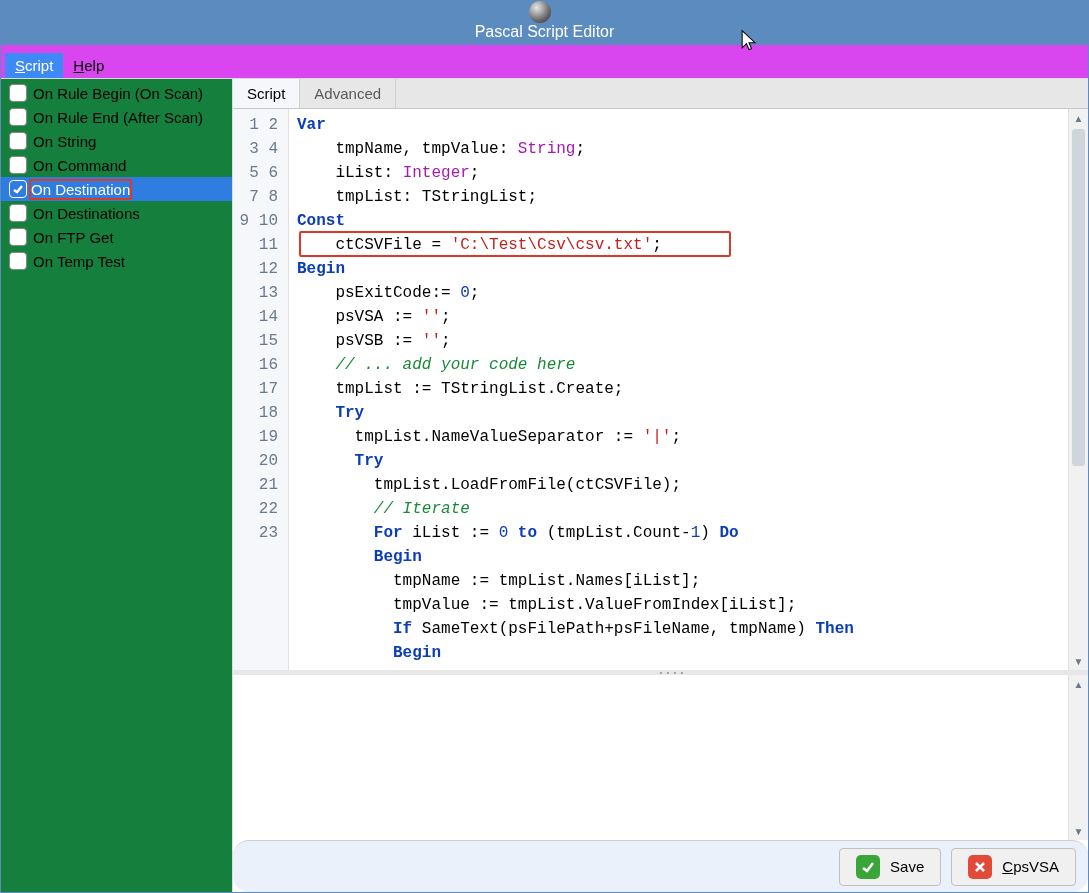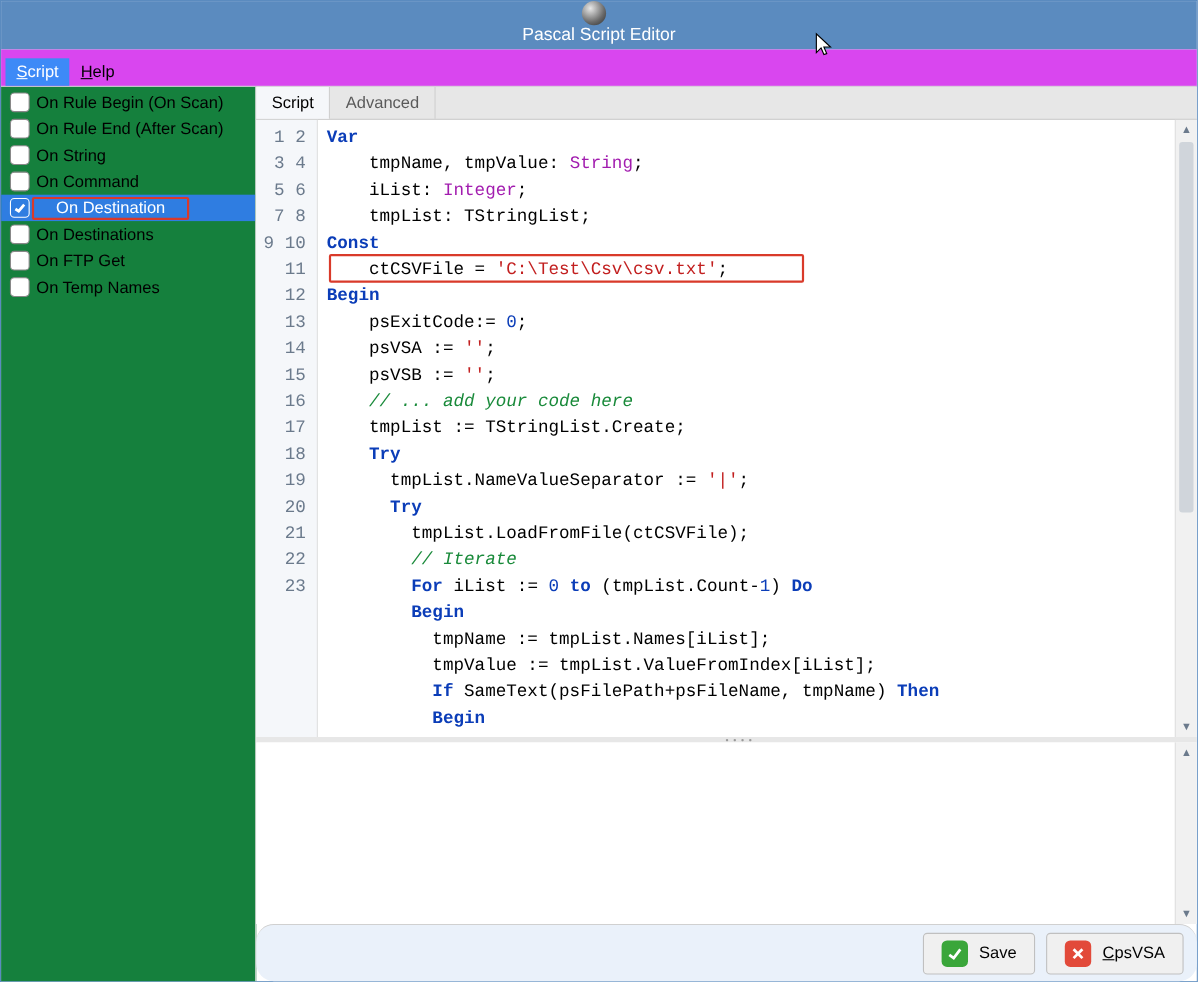--- a/index.html
+++ b/index.html
@@ -89,21 +89,21 @@
   white-space: nowrap;
   cursor: pointer;
 }
 .chk-item.selected {
   background: #2f7de1;
   color: #fff;
 }
 .chk-item.selected .chk { background:#2f7de1; border-color:#fff; }
 .chk-item.redbox .lbl {
   border: 2px solid #d93a2a;
-  padding: 0 20px;
+  padding: 0 0;
   margin-left: -4px;
   border-radius: 2px;
 }
 .chk {
   width: 18px;
   height: 18px;
   border: 1.5px solid #888;
   border-radius: 4px;
   margin-right: 6px;
   display: flex;
@@ -341,21 +341,21 @@
         <div class="chk-item">
           <div class="chk"></div>
           <span class="lbl">On Destinations</span>
         </div>
         <div class="chk-item">
           <div class="chk"></div>
           <span class="lbl">On FTP Get</span>
         </div>
         <div class="chk-item">
           <div class="chk"></div>
-          <span class="lbl">On Temp Names</span>
+          <span class="lbl">On Temp Test</span>
         </div>
       </div>
 
     <div class="main">
 
       <div class="tabbar" id="tabbar">
           <div class="tab active">Script</div>
           <div class="tab">Advanced</div>
         </div>
 

